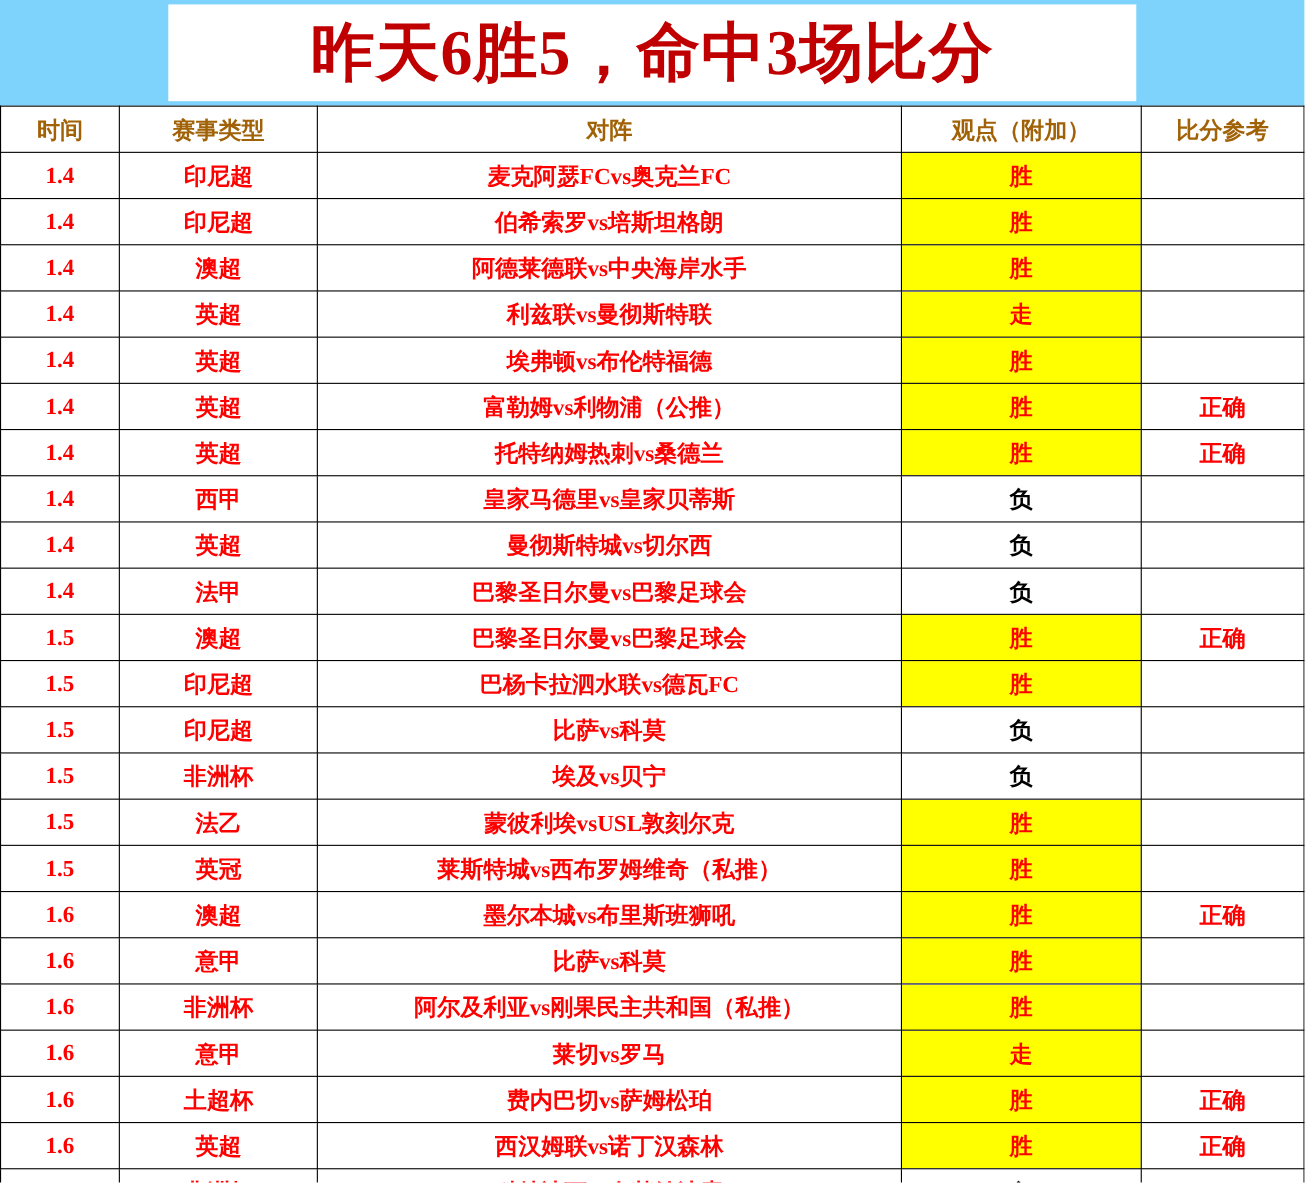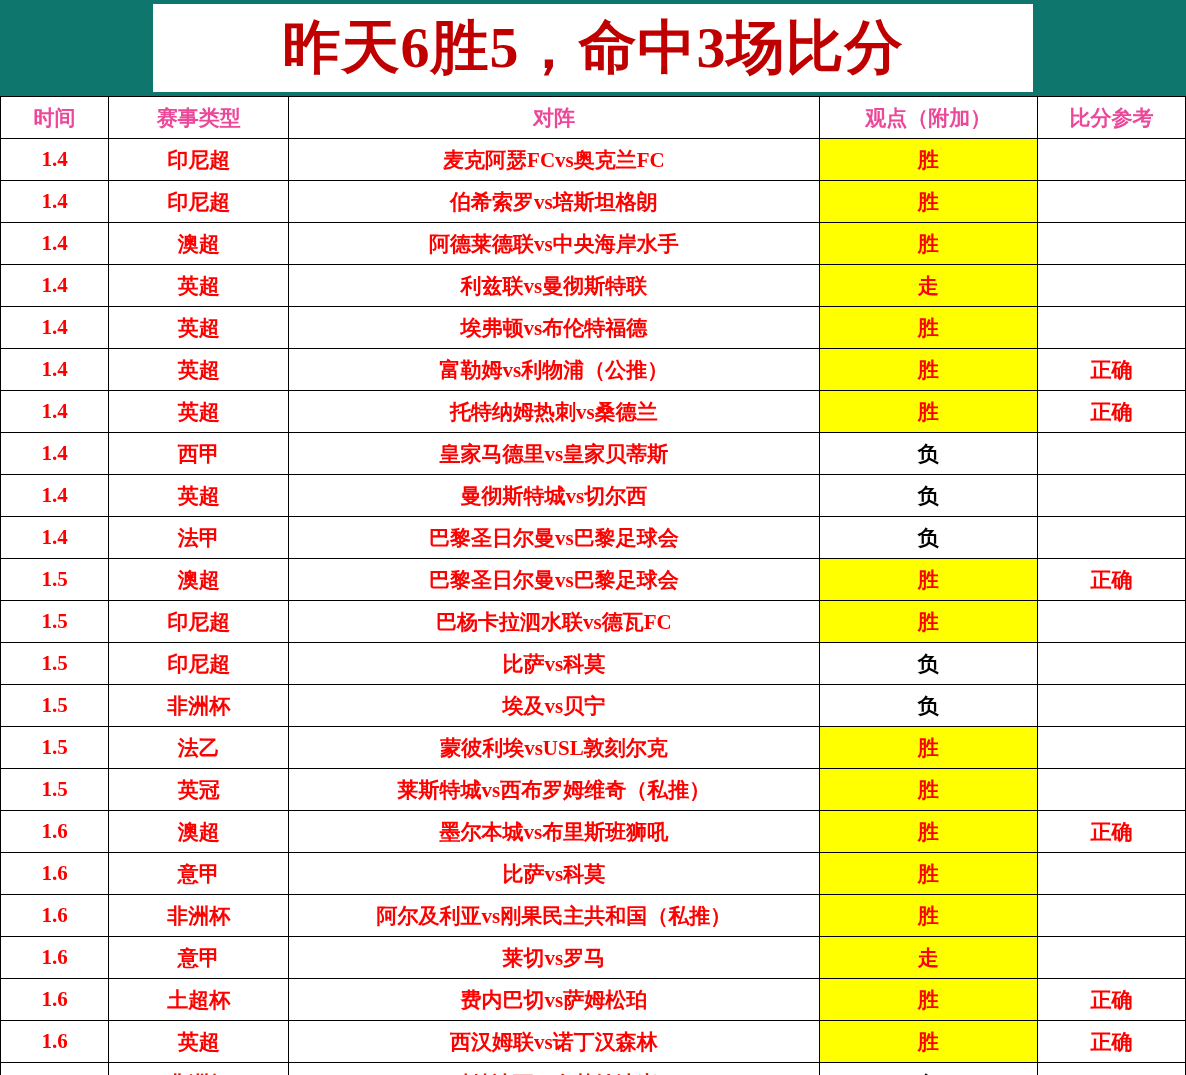--- a/index.html
+++ b/index.html
@@ -14,21 +14,21 @@
     overflow: hidden;
   }
   .page {
     width: 1186px;
     height: 1075px;
     position: relative;
     background: #ffffff;
   }
   .banner {
     height: 96px;
-    background: #0f766e;
+    background: #7dd3fc;
     display: flex;
     align-items: center;
     justify-content: center;
     box-sizing: border-box;
     padding: 0 10px;
   }
   .banner-inner {
     background: #ffffff;
     width: 880px;
     height: 88px;
@@ -65,21 +65,21 @@
   }
   
   .c-time   { width: 108px; }
   .c-league { width: 180px; }
   .c-match  { width: 530px; }
   .c-view   { width: 218px; }
   .c-score  { width: 148px; }
 
   thead th {
     background: #ffffff;
-    color: #ec4899;
+    color: #a16207;
     font-size: 20px;
     height: 34px;
   }
   .red { color: #ff0000; }
   .black { color: #000000; }
   .yellow-cell { background: #ffff00; }
   .white-cell { background: #ffffff; }
   td.match {
     font-size: 23px;
   }

